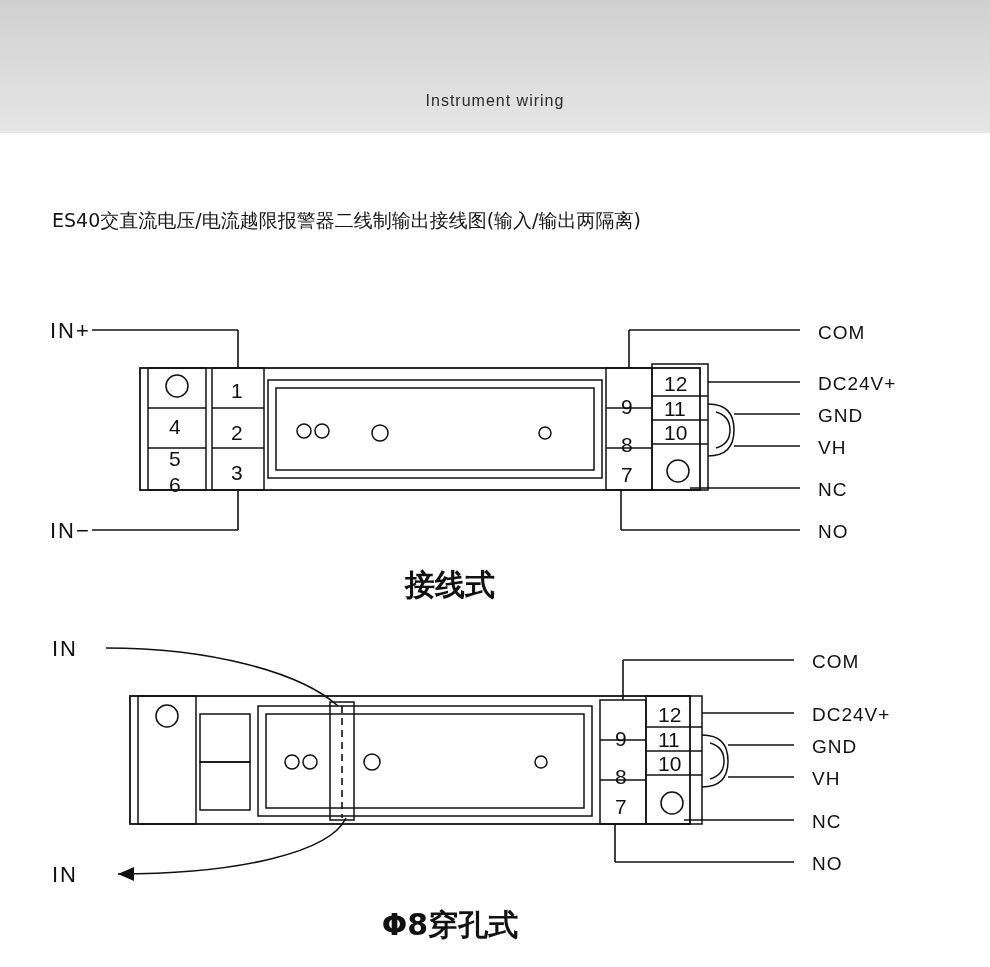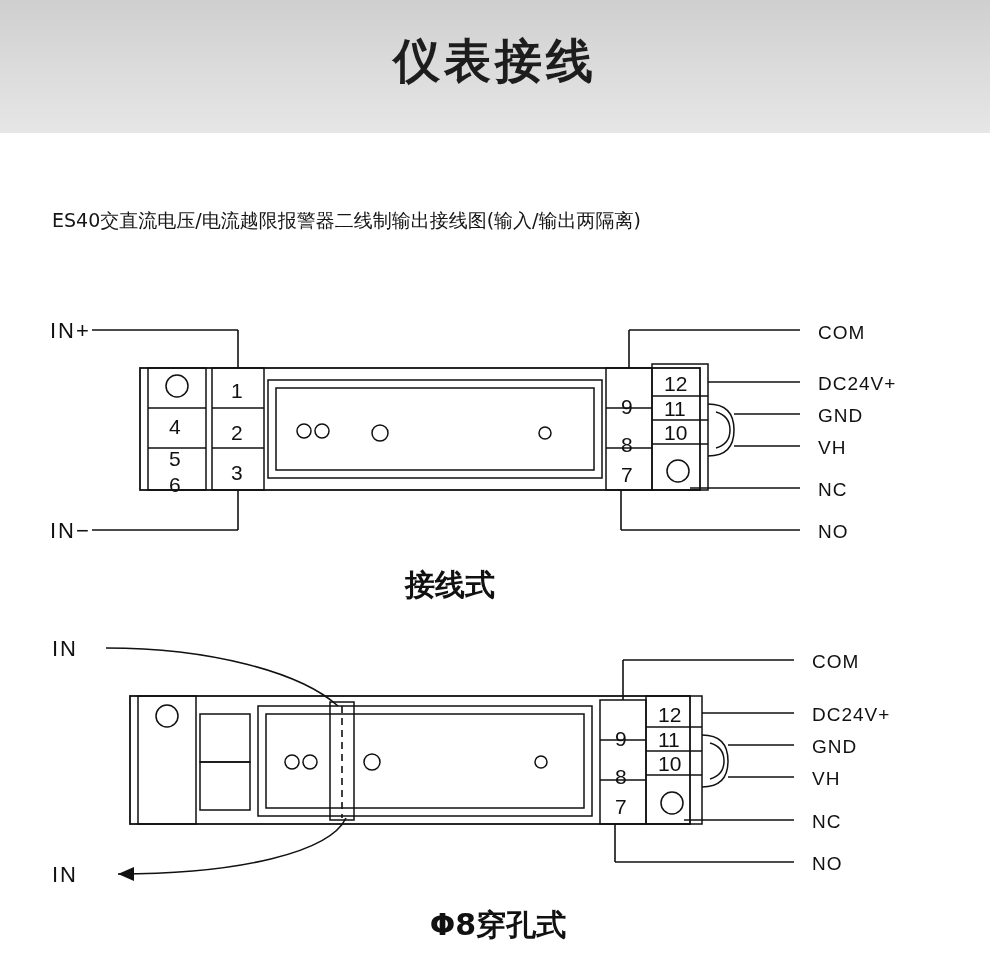--- a/index.html
+++ b/index.html
@@ -29,36 +29,36 @@
     position:absolute;left:52px;top:208px;font-size:19px;color:#151515;
     letter-spacing:0px;white-space:nowrap;
     font-family:"DejaVu Sans","Liberation Sans",sans-serif;
   }
   .fig-label{
     position:absolute;width:900px;text-align:center;
     font-size:30px;font-weight:bold;color:#111;
     font-family:"DejaVu Sans","Liberation Sans",sans-serif;
   }
   #fig1-label{top:565px;}
-  #fig2-label{top:905px;padding-left:48px;}
+  #fig2-label{top:905px;}
   svg{position:absolute;left:0;top:0;}
   .ln{stroke:#111;stroke-width:1.6;fill:none;}
   .bx{stroke:#111;stroke-width:1.8;fill:none;}
   .bx2{stroke:#111;stroke-width:1.5;fill:none;}
   .dash{stroke:#111;stroke-width:1.6;fill:none;stroke-dasharray:7 5;}
   text{font-family:"Liberation Sans","DejaVu Sans",sans-serif;fill:#111;}
   .t-term{font-size:21px;}
   .t-io{font-size:22px;letter-spacing:2px;}
   .t-sig{font-size:19px;letter-spacing:1px;}
 </style>
 </head>
 <body>
 
 <div class="header">
-  <div class="header-title">仪表接线</div>
+  <div class="header-sub">Instrument wiring</div>
 </div>
 
 <div class="caption">ES40交直流电压/电流越限报警器二线制输出接线图(输入/输出两隔离)</div>
 
 <svg width="990" height="967">
 
   <rect class="bx" x="140" y="368" width="560" height="122"></rect>
 
   <rect class="bx2" x="148" y="368" width="58" height="122"></rect>
   <line class="bx2" x1="148" y1="408" x2="206" y2="408"></line>

